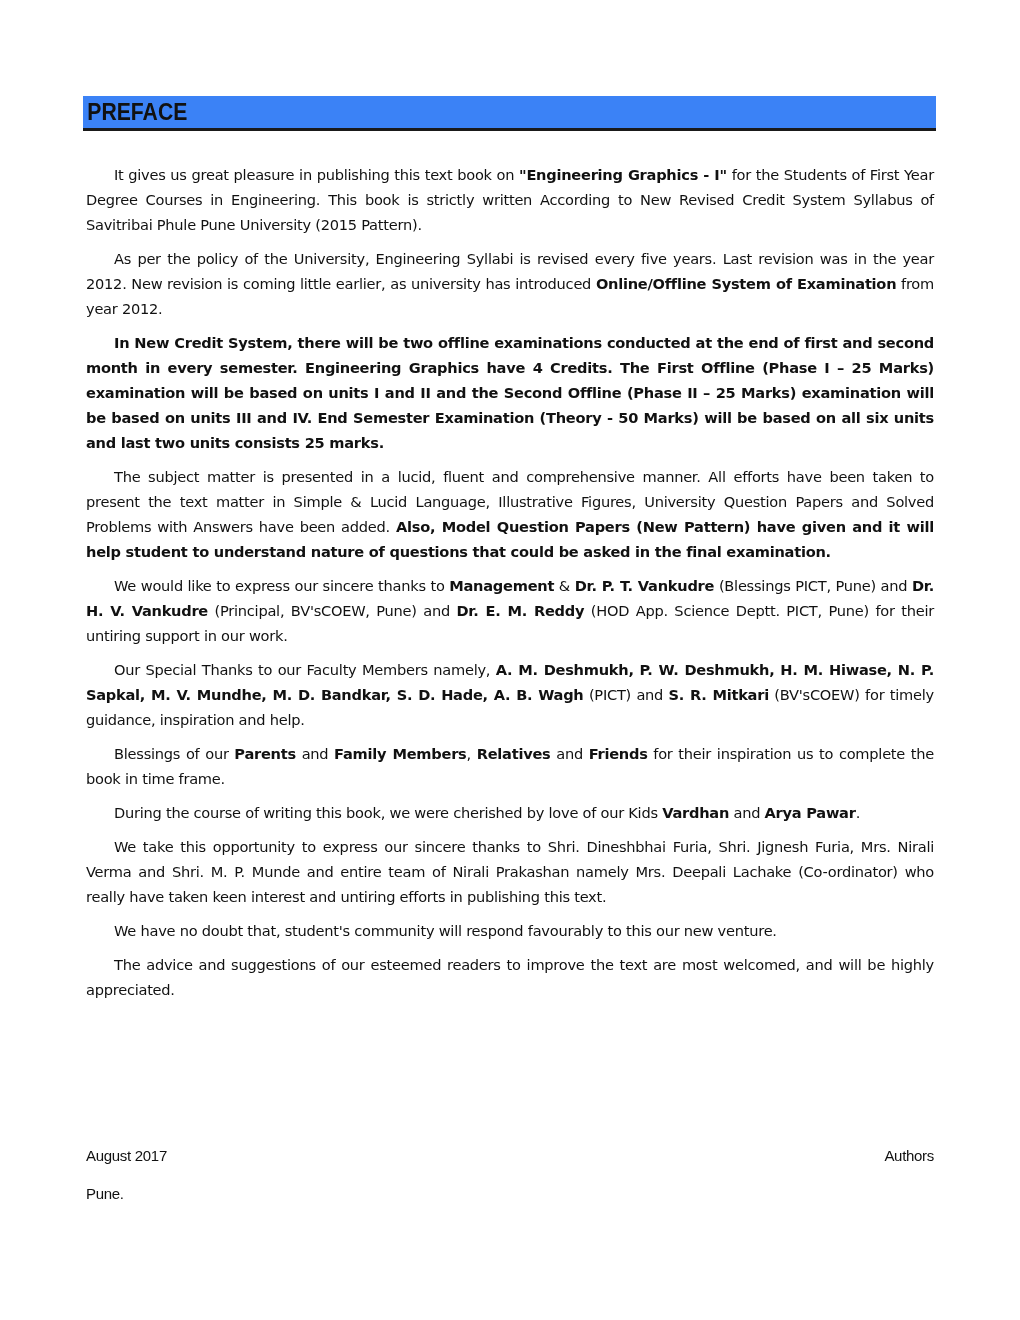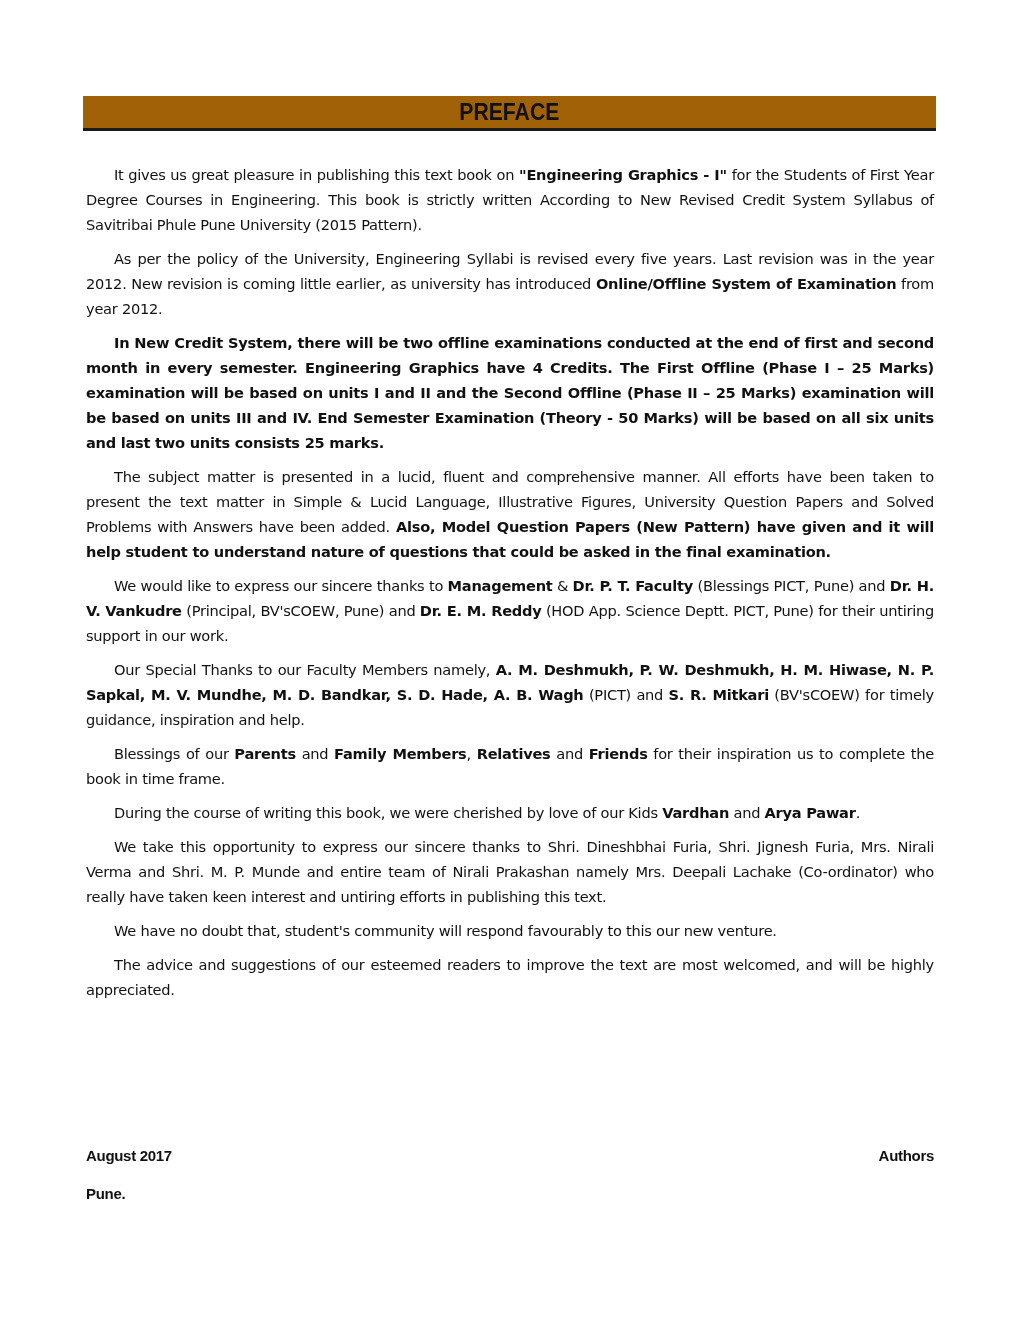--- a/index.html
+++ b/index.html
@@ -19,25 +19,25 @@
       position: absolute;
       left: 0; top: 0;
       width: 1020px; height: 1320px;
     }
     .title-bar {
       position: absolute;
       left: 83px;
       top: 96px;
       width: 853px;
       height: 32px;
-      background: #a16207;
+      background: #3b82f6;
       border-bottom: 3px solid #1a1a1a;
       display: flex;
       align-items: center;
-      justify-content: center;
+      justify-content: flex-start;
     }
     .title-bar h1 {
       margin: 0;
       font-family: "Liberation Sans", sans-serif;
       font-weight: bold;
       font-size: 23px;
       letter-spacing: 0px;
       transform: scaleX(0.92);
       color: #111;
     }
@@ -57,21 +57,21 @@
       word-spacing: 0px;
     }
     .para b, .para .b {
       font-weight: bold;
     }
     .sig {
       position: absolute;
       left: 86px;
       width: 848px;
       font-family: "Liberation Sans", sans-serif;
-      font-weight: bold;
+      font-weight: normal;
       font-size: 15px;
       letter-spacing: -0.3px;
     }
     .sig-row1 {
       top: 1147px;
       display: flex;
       justify-content: space-between;
     }
     .sig-row2 {
       top: 1178px;
@@ -85,21 +85,21 @@
 
   <div class="title-bar">
     <h1>PREFACE</h1>
   </div>
 
   <div class="body-text">
     <p class="para"><span>It gives us great pleasure in publishing this text book on </span><b>"Engineering Graphics - I"</b><span> for the Students of First Year Degree Courses in Engineering. This book is strictly written According to New Revised Credit System Syllabus of Savitribai Phule Pune University (2015 Pattern).</span></p>
     <p class="para"><span>As per the policy of the University, Engineering Syllabi is revised every five years. Last revision was in the year 2012. New revision is coming little earlier, as university has introduced </span><b>Online/Offline System of Examination</b><span> from year 2012.</span></p>
     <p class="para"><b>In New Credit System, there will be two offline examinations conducted at the end of first and second month in every semester. Engineering Graphics have 4 Credits. The First Offline (Phase I – 25 Marks) examination will be based on units I and II and the Second Offline (Phase II – 25 Marks) examination will be based on units III and IV. End Semester Examination (Theory - 50 Marks) will be based on all six units and last two units consists 25 marks.</b></p>
     <p class="para"><span>The subject matter is presented in a lucid, fluent and comprehensive manner. All efforts have been taken to present the text matter in Simple &amp; Lucid Language, Illustrative Figures, University Question Papers and Solved Problems with Answers have been added. </span><b>Also, Model Question Papers (New Pattern) have given and it will help student to understand nature of questions that could be asked in the final examination.</b></p>
-    <p class="para"><span>We would like to express our sincere thanks to </span><b>Management</b><span> &amp; </span><b>Dr. P. T. Faculty</b><span> (Blessings PICT, Pune) and </span><b>Dr. H. V. Vankudre</b><span> (Principal, BV'sCOEW, Pune) and </span><b>Dr. E. M. Reddy</b><span> (HOD App. Science Deptt. PICT, Pune) for their untiring support in our work.</span></p>
+    <p class="para"><span>We would like to express our sincere thanks to </span><b>Management</b><span> &amp; </span><b>Dr. P. T. Vankudre</b><span> (Blessings PICT, Pune) and </span><b>Dr. H. V. Vankudre</b><span> (Principal, BV'sCOEW, Pune) and </span><b>Dr. E. M. Reddy</b><span> (HOD App. Science Deptt. PICT, Pune) for their untiring support in our work.</span></p>
     <p class="para"><span>Our Special Thanks to our Faculty Members namely, </span><b>A. M. Deshmukh, P. W. Deshmukh, H. M. Hiwase, N. P. Sapkal, M. V. Mundhe, M. D. Bandkar, S. D. Hade, A. B. Wagh</b><span> (PICT) and </span><b>S. R. Mitkari</b><span> (BV'sCOEW) for timely guidance, inspiration and help.</span></p>
     <p class="para"><span>Blessings of our </span><b>Parents</b><span> and </span><b>Family Members</b><span>, </span><b>Relatives</b><span> and </span><b>Friends</b><span> for their inspiration us to complete the book in time frame.</span></p>
     <p class="para"><span>During the course of writing this book, we were cherished by love of our Kids </span><b>Vardhan</b><span> and </span><b>Arya Pawar</b><span>.</span></p>
     <p class="para"><span>We take this opportunity to express our sincere thanks to Shri. Dineshbhai Furia, Shri. Jignesh Furia, Mrs. Nirali Verma and Shri. M. P. Munde and entire team of Nirali Prakashan namely Mrs. Deepali Lachake (Co-ordinator) who really have taken keen interest and untiring efforts in publishing this text.</span></p>
     <p class="para"><span>We have no doubt that, student's community will respond favourably to this our new venture.</span></p>
     <p class="para"><span>The advice and suggestions of our esteemed readers to improve the text are most welcomed, and will be highly appreciated.</span></p>
   </div>
 
   <div class="sig sig-row1">
     <span>August 2017</span>

